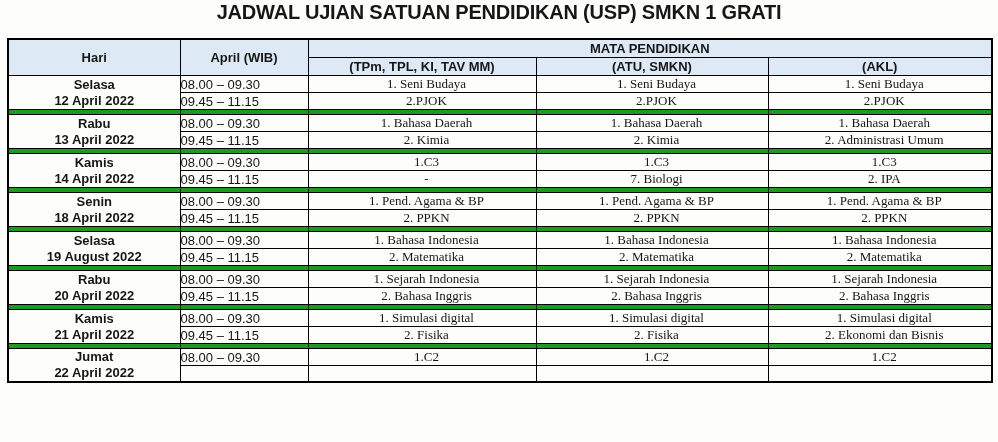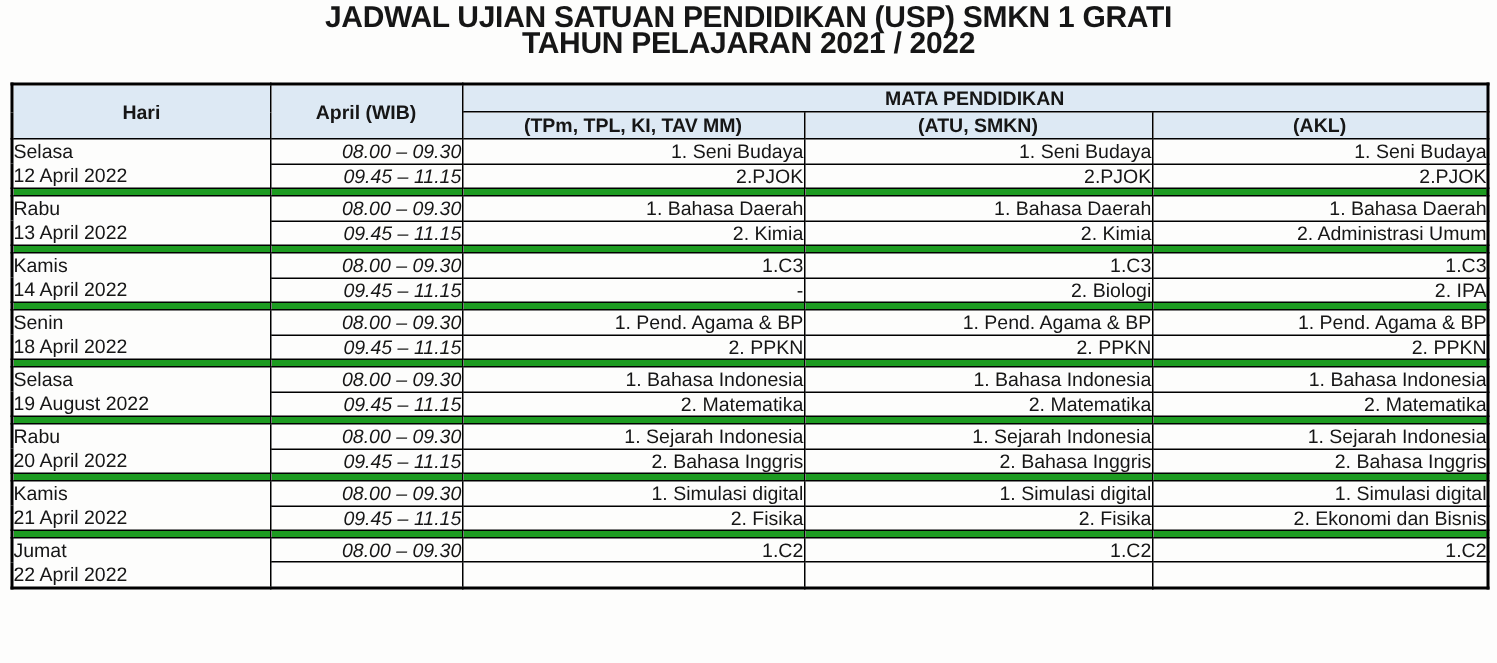--- a/index.html
+++ b/index.html
@@ -44,50 +44,49 @@
     padding: 0;
   }
   .schedule thead th {
     background: var(--header-bg, #dde9f4);
     height: 17px;
     font-weight: 700;
     text-align: center;
     vertical-align: middle;
   }
   td.day {
+    text-align: center;
+    vertical-align: middle;
+    font-weight: 700;
+    line-height: 16px;
+  }
+  td.time {
     text-align: left;
     vertical-align: middle;
-    font-weight: 400;
-    line-height: 16px;
-  }
-  td.time {
-    text-align: right;
-    vertical-align: middle;
     height: 15px;
-    font-style: italic;
   }
   td.subject {
-    text-align: right;
+    text-align: center;
     vertical-align: middle;
     padding-left: 9px;
     height: 15px;
+    font-family: Liberation Serif, serif;
   }
   tr.sep td {
     background: var(--green, #1d9b21);
     height: 4px;
     line-height: 4px;
     padding: 0;
   }
 </style>
 </head>
 <body>
 
 <div class="title-block">
   <div class="title-line">JADWAL UJIAN SATUAN PENDIDIKAN (USP) SMKN 1 GRATI</div>
-  <div class="title-line">TAHUN PELAJARAN 2021 / 2022</div>
 </div>
 
 <table class="schedule">
   <colgroup>
     <col class="c-hari">
     <col class="c-waktu">
     <col class="c-g1">
     <col class="c-g2">
     <col class="c-g3">
   </colgroup>
@@ -156,21 +155,21 @@
           <div>14 April 2022</div>
         </td>
         <td class="time">08.00 – 09.30</td>
         <td class="subject">1.C3</td>
         <td class="subject">1.C3</td>
         <td class="subject">1.C3</td>
       </tr>
       <tr>
         <td class="time">09.45 – 11.15</td>
         <td class="subject">-</td>
-        <td class="subject">2. Biologi</td>
+        <td class="subject">7. Biologi</td>
         <td class="subject">2. IPA</td>
       </tr>
       <tr class="sep">
         <td></td>
         <td></td>
         <td></td>
         <td></td>
         <td></td>
       </tr>
       <tr>

